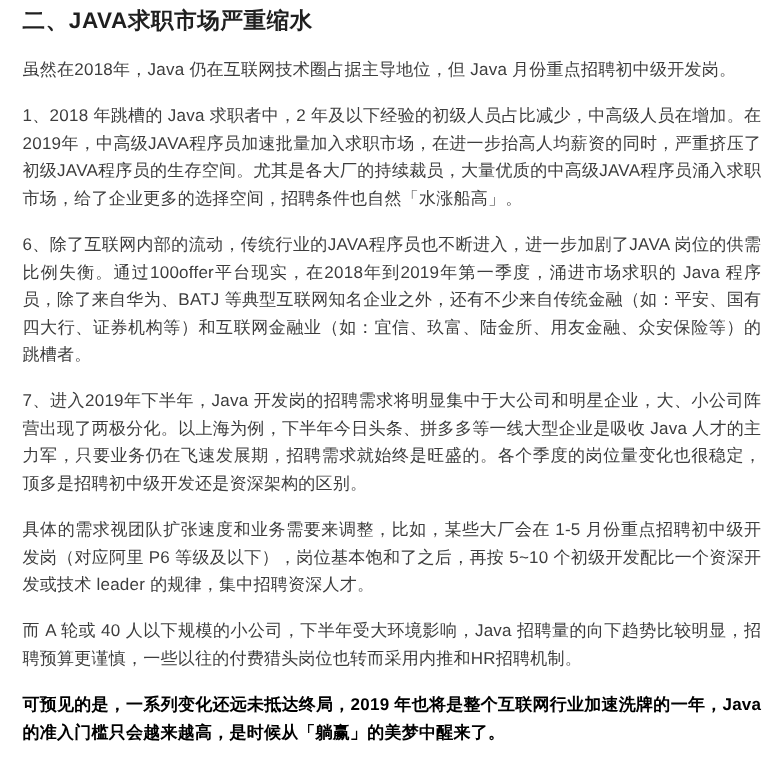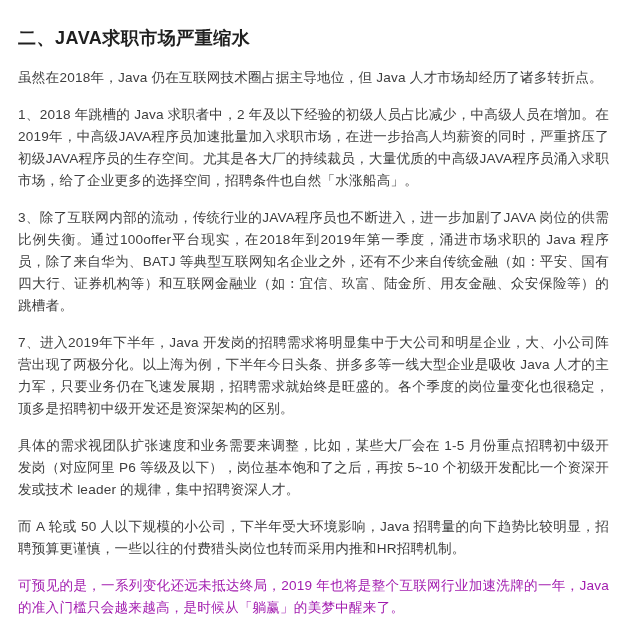--- a/index.html
+++ b/index.html
@@ -11,69 +11,69 @@
     width: 627px;
     height: 627px;
     font-family: "Liberation Sans", "DejaVu Sans", sans-serif;
     overflow: hidden;
   }
   .page {
     position: relative;
     box-sizing: border-box;
     width: 627px;
     height: 527px;
-    padding: 25px 18px 0 18px;
+    padding: 3px 18px 0 18px;
     background: #ffffff;
   }
   .heading {
     margin: 0;
     font-size: 18px;
     line-height: 27px;
     font-weight: 700;
     color: #1f1f1f;
     letter-spacing: 0.5px;
   }
   .para {
     margin: 15px 0 0 0;
     font-size: 13.6px;
     line-height: 22px;
     color: #3d3d3d;
     text-align: justify;
     letter-spacing: 0.2px;
   }
   .para.emphasis {
-    font-weight: 400;
-    color: #a21caf;
+    font-weight: 700;
+    color: #000000;
   }
   .watermark {
     position: absolute;
     right: 9px;
     bottom: 3px;
     font-size: 17px;
     font-weight: 700;
     color: #c7c7c7;
     letter-spacing: 1px;
     user-select: none;
   }
 </style>
 </head>
 <body>
 
 <div class="page">
 
   <h2 class="heading">二、JAVA求职市场严重缩水</h2>
 
-  <p class="para">虽然在2018年，Java 仍在互联网技术圈占据主导地位，但 Java 人才市场却经历了诸多转折点。</p>
+  <p class="para">虽然在2018年，Java 仍在互联网技术圈占据主导地位，但 Java 月份重点招聘初中级开发岗。</p>
 
   <p class="para">1、2018 年跳槽的 Java 求职者中，2 年及以下经验的初级人员占比减少，中高级人员在增加。在2019年，中高级JAVA程序员加速批量加入求职市场，在进一步抬高人均薪资的同时，严重挤压了初级JAVA程序员的生存空间。尤其是各大厂的持续裁员，大量优质的中高级JAVA程序员涌入求职市场，给了企业更多的选择空间，招聘条件也自然「水涨船高」。</p>
 
-  <p class="para">3、除了互联网内部的流动，传统行业的JAVA程序员也不断进入，进一步加剧了JAVA 岗位的供需比例失衡。通过100offer平台现实，在2018年到2019年第一季度，涌进市场求职的 Java 程序员，除了来自华为、BATJ 等典型互联网知名企业之外，还有不少来自传统金融（如：平安、国有四大行、证券机构等）和互联网金融业（如：宜信、玖富、陆金所、用友金融、众安保险等）的跳槽者。</p>
+  <p class="para">6、除了互联网内部的流动，传统行业的JAVA程序员也不断进入，进一步加剧了JAVA 岗位的供需比例失衡。通过100offer平台现实，在2018年到2019年第一季度，涌进市场求职的 Java 程序员，除了来自华为、BATJ 等典型互联网知名企业之外，还有不少来自传统金融（如：平安、国有四大行、证券机构等）和互联网金融业（如：宜信、玖富、陆金所、用友金融、众安保险等）的跳槽者。</p>
 
   <p class="para">7、进入2019年下半年，Java 开发岗的招聘需求将明显集中于大公司和明星企业，大、小公司阵营出现了两极分化。以上海为例，下半年今日头条、拼多多等一线大型企业是吸收 Java 人才的主力军，只要业务仍在飞速发展期，招聘需求就始终是旺盛的。各个季度的岗位量变化也很稳定，顶多是招聘初中级开发还是资深架构的区别。</p>
 
   <p class="para">具体的需求视团队扩张速度和业务需要来调整，比如，某些大厂会在 1-5 月份重点招聘初中级开发岗（对应阿里 P6 等级及以下），岗位基本饱和了之后，再按 5~10 个初级开发配比一个资深开发或技术 leader 的规律，集中招聘资深人才。</p>
 
-  <p class="para">而 A 轮或 50 人以下规模的小公司，下半年受大环境影响，Java 招聘量的向下趋势比较明显，招聘预算更谨慎，一些以往的付费猎头岗位也转而采用内推和HR招聘机制。</p>
+  <p class="para">而 A 轮或 40 人以下规模的小公司，下半年受大环境影响，Java 招聘量的向下趋势比较明显，招聘预算更谨慎，一些以往的付费猎头岗位也转而采用内推和HR招聘机制。</p>
 
   <p class="para emphasis">可预见的是，一系列变化还远未抵达终局，2019 年也将是整个互联网行业加速洗牌的一年，Java 的准入门槛只会越来越高，是时候从「躺赢」的美梦中醒来了。</p>
 
 
 </div>
 
 </body></html>

